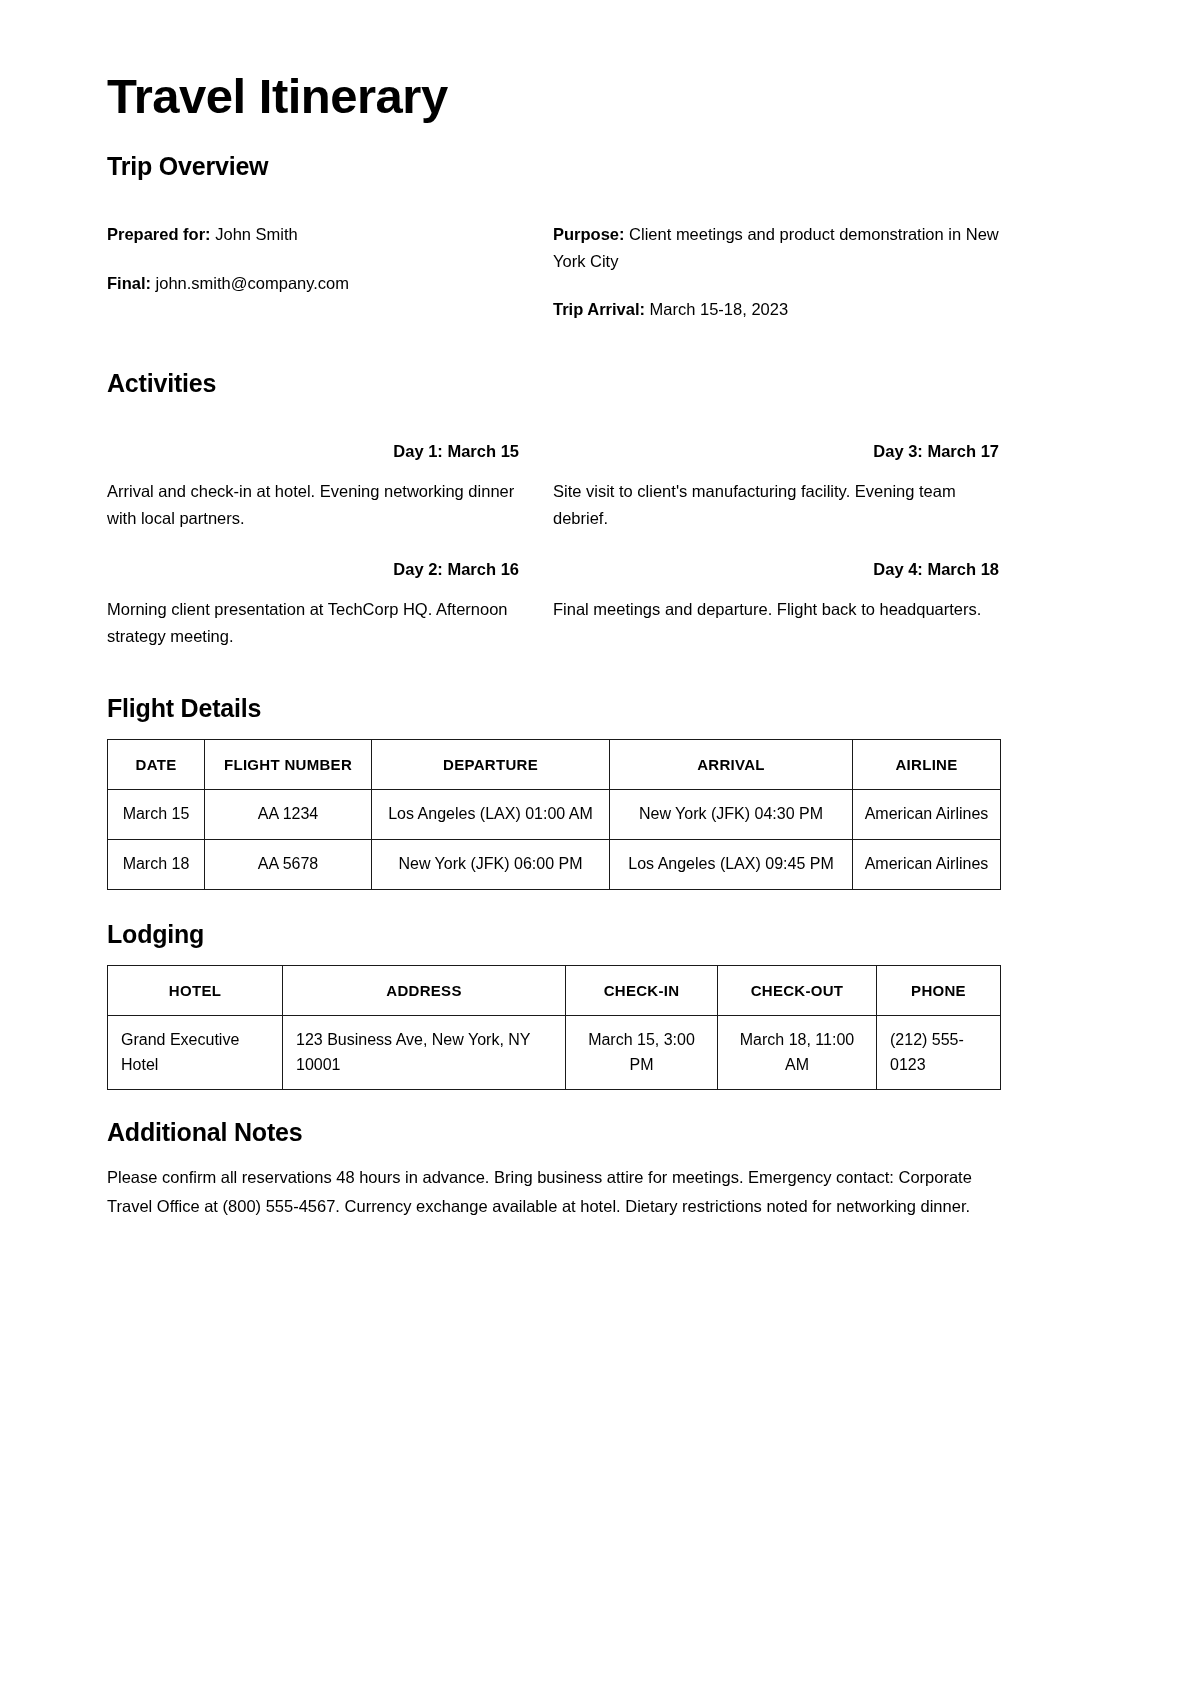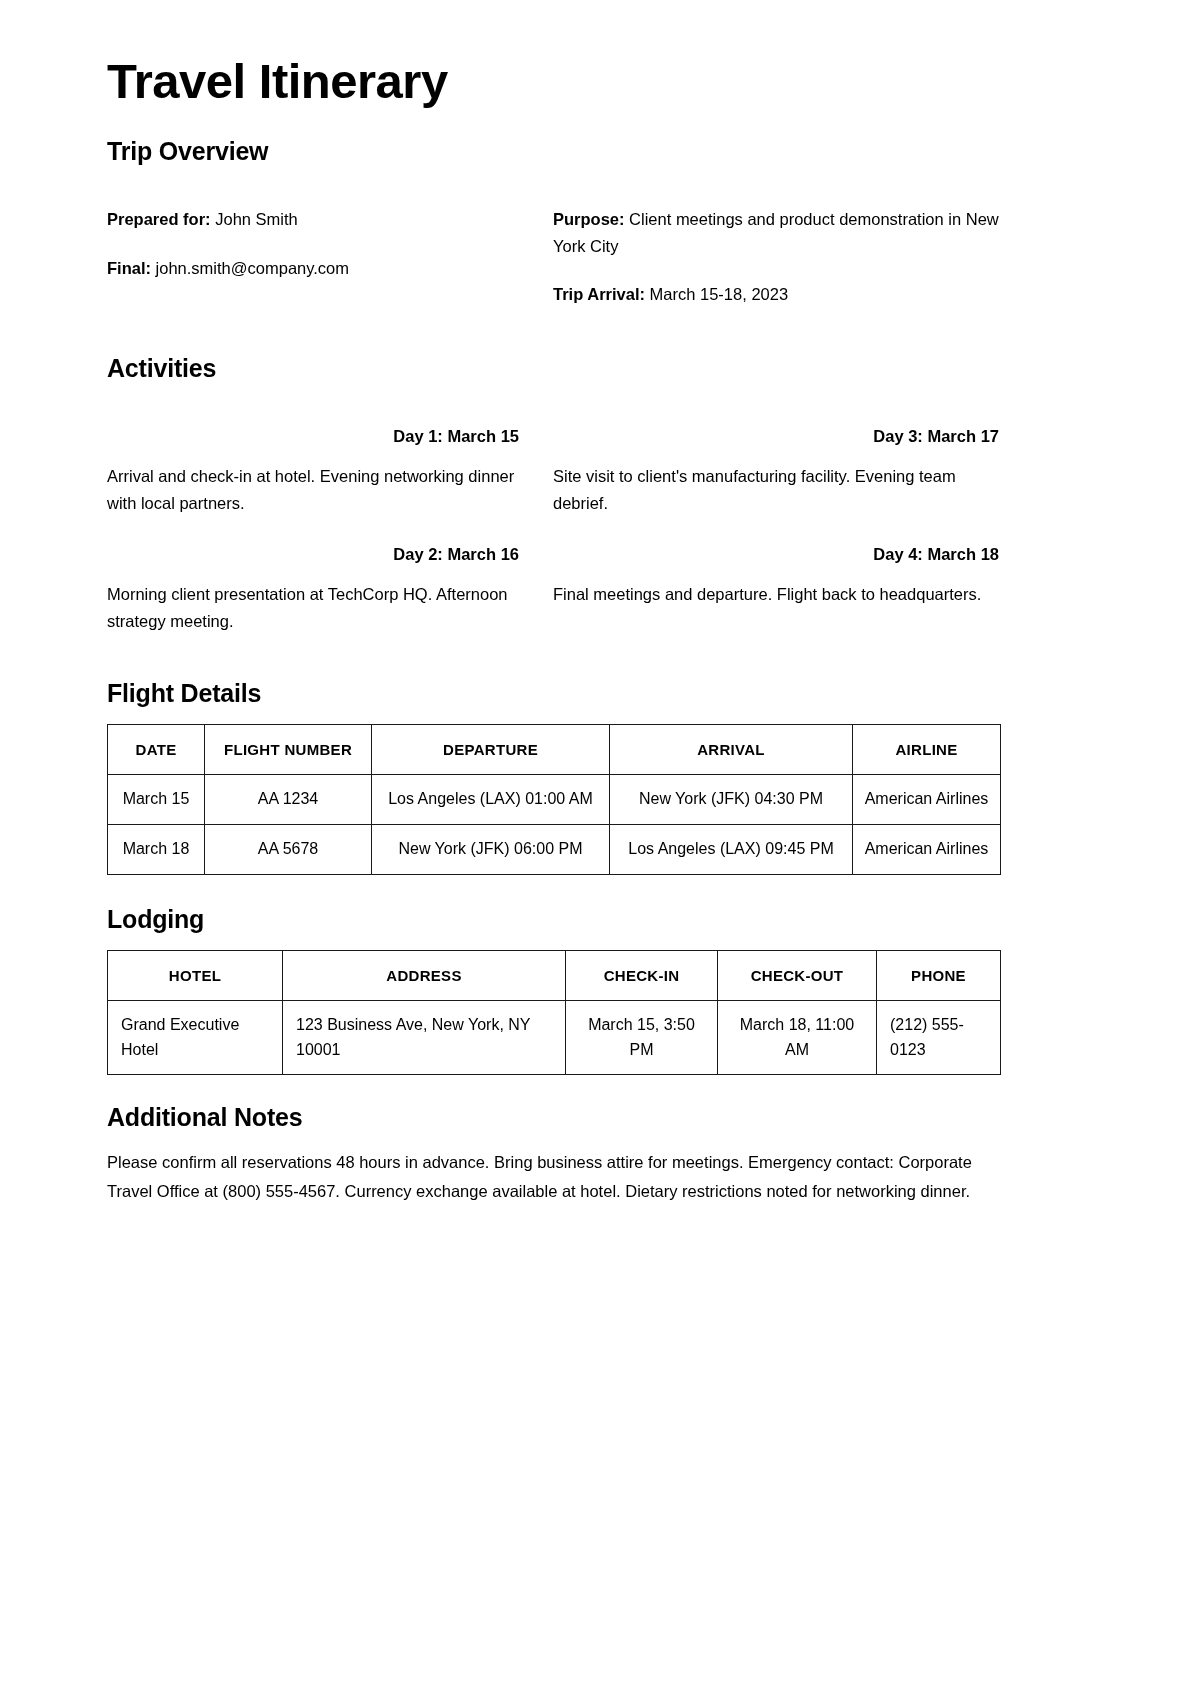--- a/index.html
+++ b/index.html
@@ -13,21 +13,21 @@
     font-family: "Liberation Sans", sans-serif;
     color: #000000;
     -webkit-font-smoothing: antialiased;
   }
   .page {
     position: relative;
     width: 992px;
     height: 1697px;
     background: #ffffff;
     box-sizing: border-box;
-    padding: 55px 200px 0 107px;
+    padding: 70px 200px 0 107px;
   }
   .doc-title {
     font-size: 49px;
     font-weight: bold;
     letter-spacing: -0.5px;
     line-height: 1.1;
     margin: 0 0 28px 0;
   }
   .section-heading {
     font-size: 25px;
@@ -245,21 +245,21 @@
           <th>ADDRESS</th>
           <th>CHECK-IN</th>
           <th>CHECK-OUT</th>
           <th>PHONE</th>
         </tr>
       </thead>
       <tbody>
         <tr>
           <td class="left">Grand Executive Hotel</td>
           <td class="left">123 Business Ave, New York, NY 10001</td>
-          <td>March 15, 3:50 PM</td>
+          <td>March 15, 3:00 PM</td>
           <td>March 18, 11:00 AM</td>
           <td class="left">(212) 555-0123</td>
         </tr>
       </tbody>
     </table>
   </div>
 
   <div>
     <h2 class="section-heading heading-gap-notes">Additional Notes</h2>
     <p class="notes-para">Please confirm all reservations 48 hours in advance. Bring business attire for meetings. Emergency contact: Corporate Travel Office at (800) 555-4567. Currency exchange available at hotel. Dietary restrictions noted for networking dinner.</p>

